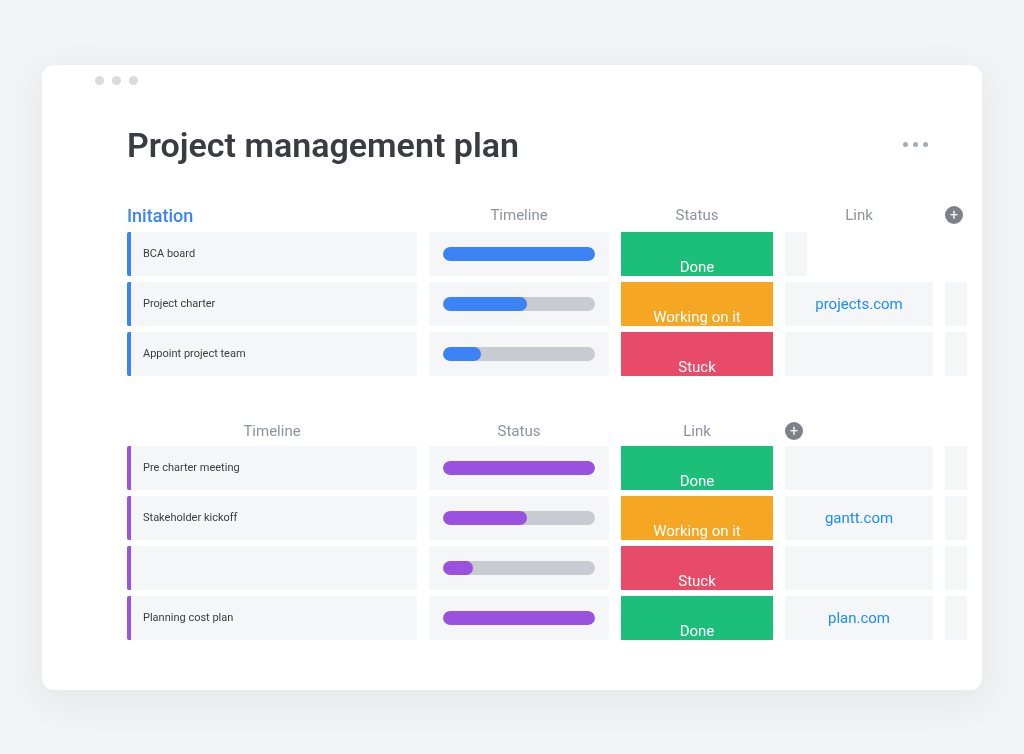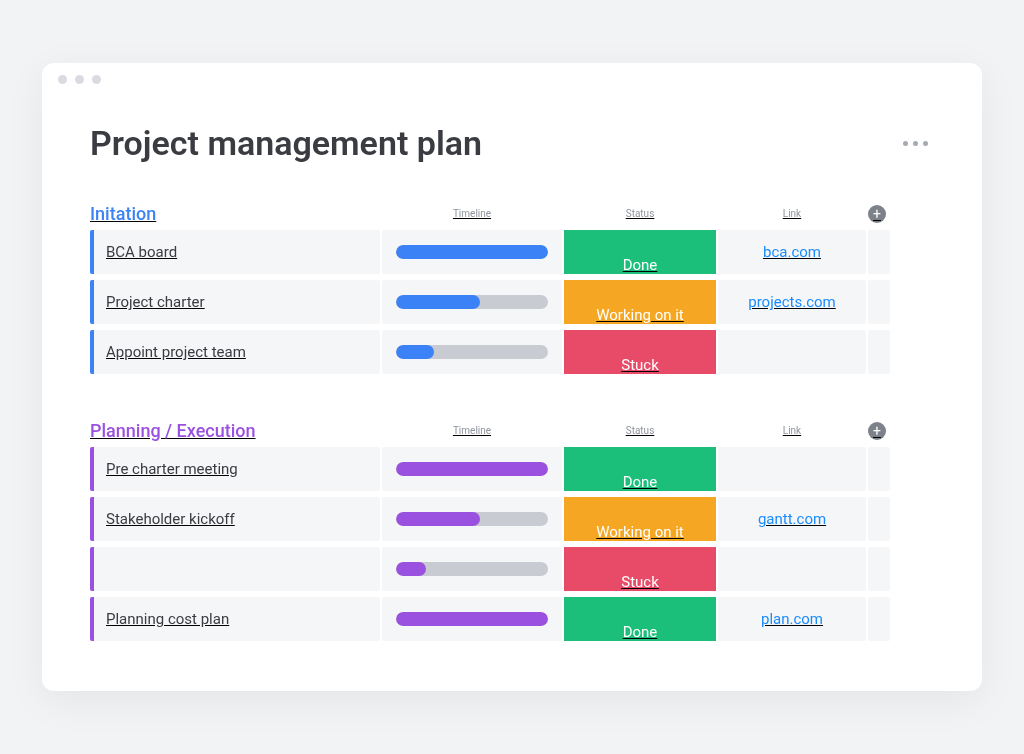--- a/index.html
+++ b/index.html
@@ -11,20 +11,21 @@
       justify-content: center;
       min-height: 754px;
       width: 1024px;
     }
     .window {
       width: 940px;
       background: #fff;
       border-radius: 12px;
       box-shadow: 0 10px 40px rgba(0,0,0,0.06);
       overflow: hidden;
+      padding-left: 37px;
     }
     .titlebar {
       height: 32px;
       display: flex;
       align-items: center;
       padding-left: 16px;
       gap: 8px;
     }
     .dot { width: 9px; height: 9px; border-radius: 50%; background: #d9dbe0; }
     .content {
@@ -41,32 +42,31 @@
       font-weight: 600;
       color: #3a3c42;
     }
     .more-dots { display: flex; gap: 5px; cursor: pointer; padding: 6px; }
     .more-dots span { width: 5px; height: 5px; border-radius: 50%; background: #a6aab2; }
 
     
     .grid-head, .row {
       display: grid;
       grid-template-columns: 290px 180px 152px 148px 22px;
-      gap: 2px;
-      align-items: center;
-      text-decoration: underline;
+      gap: 12px;
+      align-items: center;
     }
     .grid-head { margin-bottom: 6px; }
     .section-title {
       font-size: 18px;
       font-weight: 500;
     }
     .col-head {
       text-align: center;
-      font-size: 10px;
+      font-size: 15px;
       color: #8e939c;
     }
     .plus-btn {
       width: 18px; height: 18px;
       border-radius: 50%;
       background: #7c818a;
       color: #fff;
       display: flex; align-items: center; justify-content: center;
       font-size: 14px; line-height: 1;
       cursor: pointer;
@@ -75,21 +75,21 @@
     .row { margin-bottom: 6px; }
     .cell {
       background: #f5f6f8;
       height: 44px;
       display: flex;
       align-items: center;
       border-radius: 2px;
     }
     .name-cell {
       padding-left: 16px;
-      font-size: 15px;
+      font-size: 11px;
       color: #3a3c42;
       position: relative;
     }
     .accent {
       position: absolute;
       left: 0; top: 0; bottom: 0;
       width: 4px;
       border-top-left-radius: 2px;
       border-bottom-left-radius: 2px;
     }
@@ -160,23 +160,20 @@
           <div class="cell timeline-cell">
             <div class="bar-track">
               <div class="bar-fill" style="width: 100%; background: rgb(59, 130, 246);"></div>
             </div>
           </div>
           <div class="cell status-cell">
             <div class="status-pill" style="background: rgb(27, 191, 122);">
               <span>Done</span>
             </div>
           </div>
-          <div class="cell link-cell">
-            <span>bca.com</span>
-          </div>
           <div class="cell tail-cell"></div>
         </div>
         <div class="row">
           <div class="cell name-cell">
             <div class="accent" style="background: rgb(59, 130, 246);"></div>
             <span>Project charter</span>
           </div>
           <div class="cell timeline-cell">
             <div class="bar-track">
               <div class="bar-fill" style="width: 55%; background: rgb(59, 130, 246);"></div>
@@ -207,21 +204,20 @@
               <span>Stuck</span>
             </div>
           </div>
           <div class="cell link-cell">
             <span></span>
           </div>
           <div class="cell tail-cell"></div>
         </div>
         <div class="section-gap"></div>
         <div class="grid-head">
-          <div class="section-title" style="color: rgb(155, 81, 224);">Planning / Execution</div>
           <div class="col-head">Timeline</div>
           <div class="col-head">Status</div>
           <div class="col-head">Link</div>
           <div class="plus-btn">
             <span>+</span>
           </div>
         </div>
         <div class="row">
           <div class="cell name-cell">
             <div class="accent" style="background: rgb(155, 81, 224);"></div>

